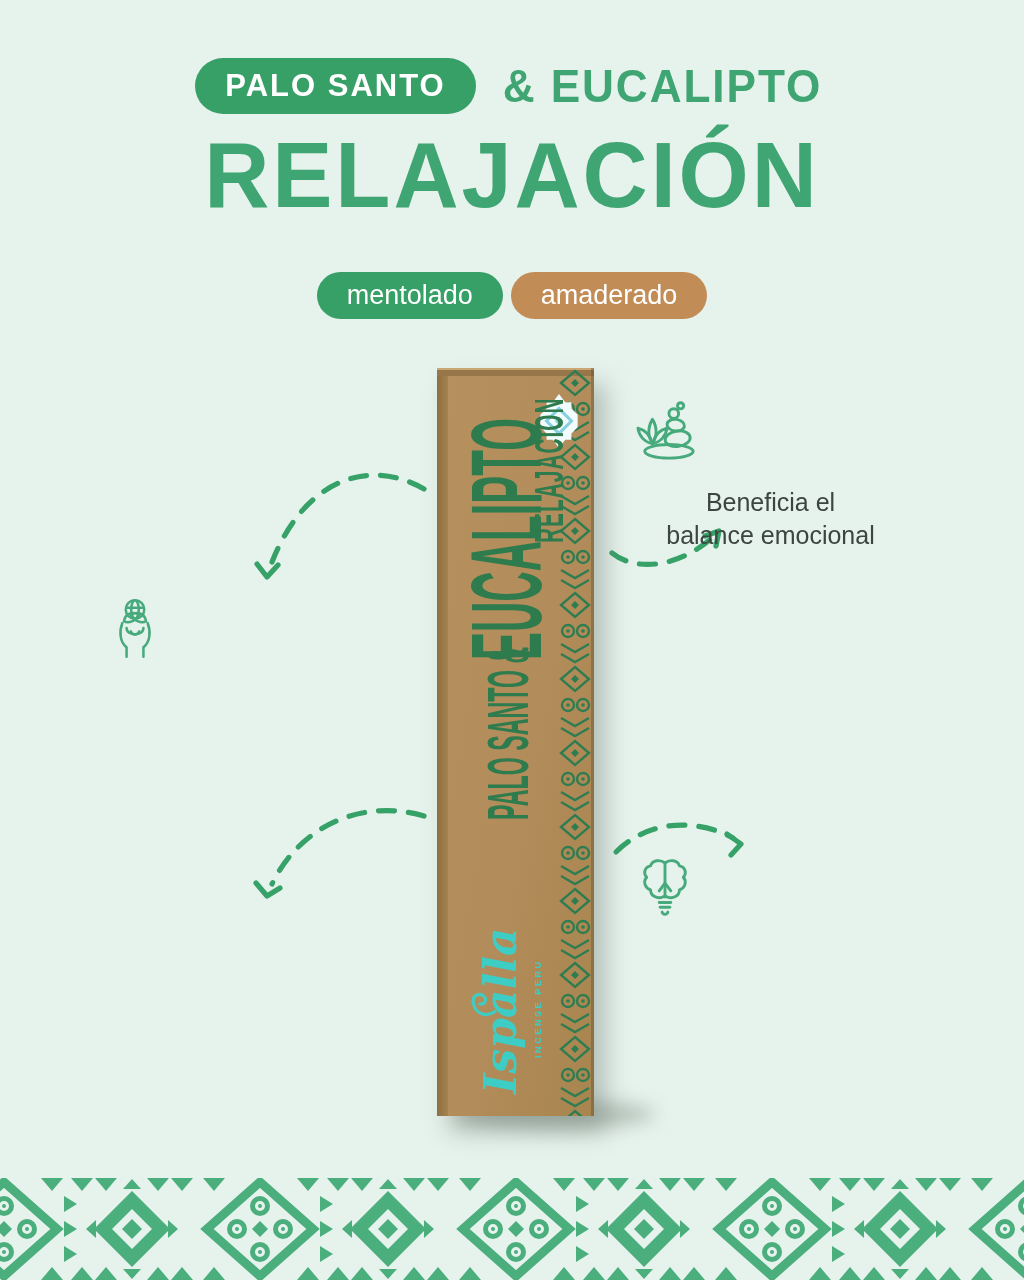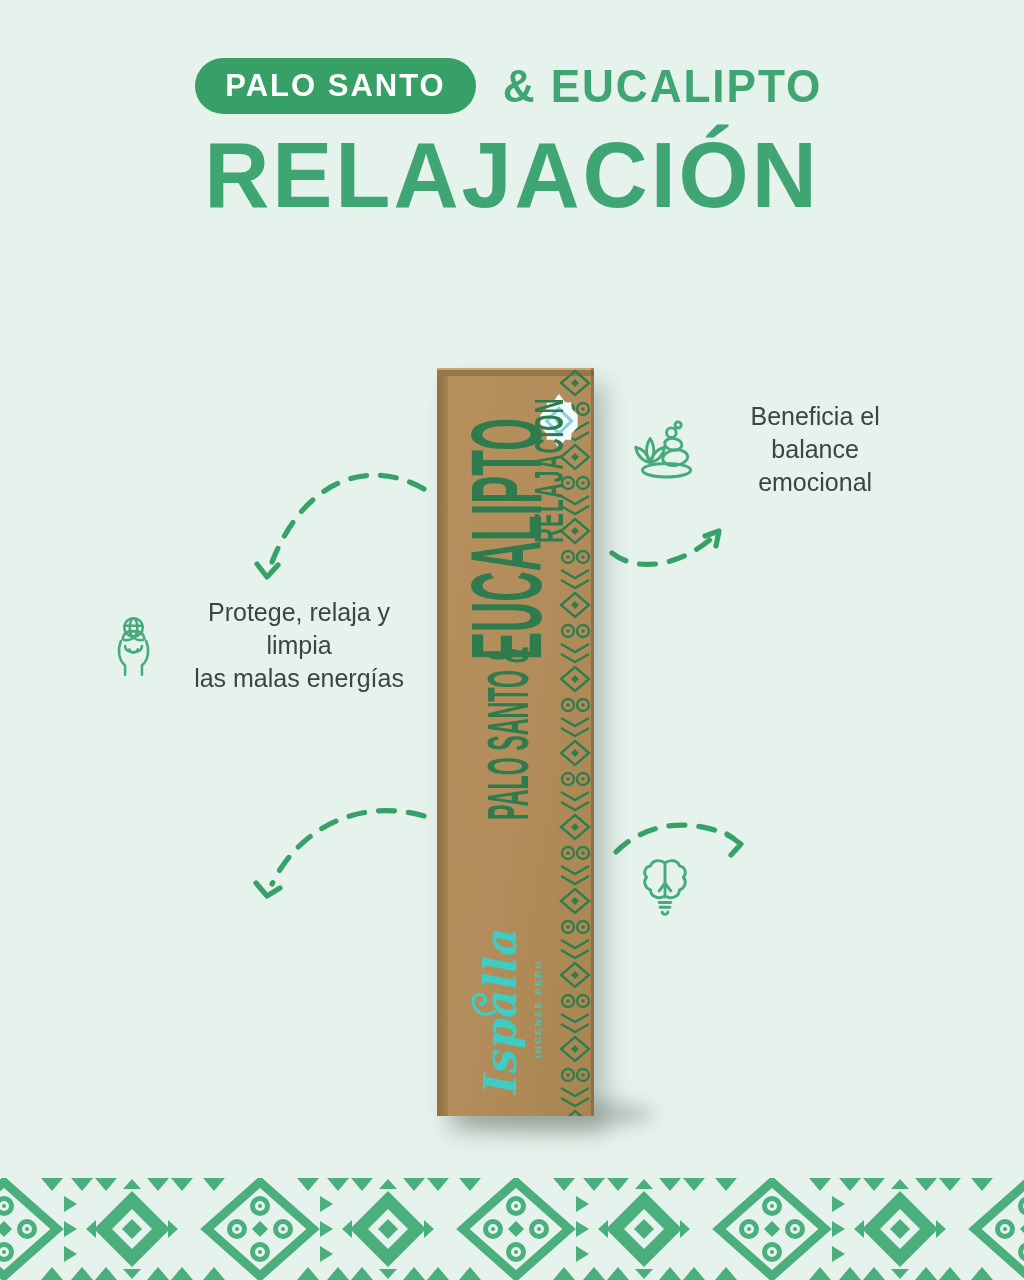--- a/index.html
+++ b/index.html
@@ -26,22 +26,22 @@
   .tag.tan   { background:#C28C57; }
 
   
   .arrows { position:absolute; inset:0; pointer-events:none; }
   .dash { fill:none; stroke:#36A268; stroke-width:5.2; stroke-linecap:round;
           stroke-dasharray:16 14; }
   .head { fill:none; stroke:#36A268; stroke-width:5.2; stroke-linecap:round;
           stroke-linejoin:round; }
 
   
-  .benefit { position:absolute; display:flex; 
-             align-items:center; gap:16px; }
+  .benefit { position:absolute; display:flex; flex-direction:column;
+             gap:24px; }
   .benefit-text { font-size:25px; line-height:33px; font-weight:500; color:#3C4540;
                   text-align:center; white-space:pre-line; }
   .bicon { stroke:#47AA7C; stroke-width:3; fill:none;
            stroke-linecap:round; stroke-linejoin:round; }
 
   
   .box { position:absolute; left:437px; top:368px; width:157px; height:748px;
          background:linear-gradient(100deg,#b6905d 0%,#b28c5a 55%,#a8854f 100%);
          box-shadow:12px 16px 22px rgba(96,112,102,.38); }
   .box-top-edge { position:absolute; top:0; left:0; width:100%; height:8px;
@@ -82,20 +82,24 @@
 <body>
 
 <div class="canvas">
 
   <div class="header-row">
     <span class="pill">PALO SANTO</span>
     <span class="suffix">&amp; EUCALIPTO</span>
   </div>
   <div class="big-title">RELAJACIÓN</div>
 
+  <div class="tags-row">
+    <span class="tag green">mentolado</span>
+    <span class="tag tan">amaderado</span>
+  </div>
 
   <svg class="arrows" width="1024" height="1280" viewBox="0 0 1024 1280">
     <g>
       <path class="dash" d="M424 489 C370 458 305 478 272 562"></path>
       <path class="head" d="M257 564 L267 577 L278 565"></path>
     </g>
     <g>
       <path class="dash" d="M612 553 C634 571 676 569 712 538"></path>
       <path class="head" d="M705 536 L719 531 L716 546"></path>
     </g>
@@ -174,22 +178,20 @@
       <circle cx="32" cy="16" r="11"></circle>
       <ellipse cx="32" cy="16" rx="4.5" ry="11"></ellipse>
       <path d="M21.5 14 H42.5"></path>
       <path d="M19 30 C20 21 29 18 37 22 C33 30 24 33 19 30 Z"></path>
       <path d="M45 30 C44 21 35 18 27 22 C31 30 40 33 45 30 Z"></path>
       <path d="M17 32 C13 42 14 55 22 61 L22 72"></path>
       <path d="M47 32 C51 42 50 55 42 61 L42 72"></path>
       <path d="M22 38 C22 48 42 48 42 38"></path>
       <path d="M27 42 C29 47 35 47 37 42"></path>
     </svg>
-    <div class="benefit-text">Protege, relaja y limpia
-las malas energías</div>
   </div>
 
 
   <div class="benefit" style="left:638px; top:856px; width:255px;">
     <svg class="bicon" width="54" height="64" viewBox="0 0 56 66">
       <path d="M28 7 C23 3 15 4 13 10 C7 11 5 18 9 22 C5 26 7 33 13 35 C13 41 20 45 26 42 L28 42"></path>
       <path d="M28 7 C33 3 41 4 43 10 C49 11 51 18 47 22 C51 26 49 33 43 35 C43 41 36 45 30 42 L28 42"></path>
       <path d="M28 7 V42"></path>
       <path d="M22 36 L28 28 L34 36"></path>
       <path d="M22 48 H34"></path>

